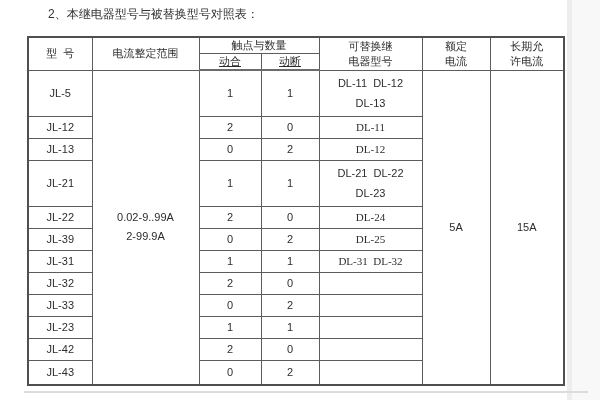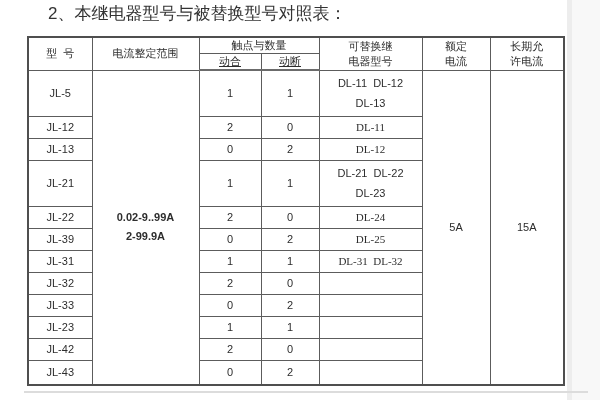--- a/index.html
+++ b/index.html
@@ -22,21 +22,21 @@
     position: absolute; left: 572px; top: 0; width: 28px; height: 400px;
     background: #f8f8f8;
   }
   .edge-h {
     position: absolute; left: 24px; top: 391px; width: 564px; height: 2px;
     background: #dcdcdc;
   }
 
   .title {
     position: absolute; left: 48px; top: 7px;
-    font-size: 17px; line-height: 14px; color: #333333;
+    font-size: 12px; line-height: 14px; color: #333333;
     white-space: pre;
   }
 
   table.relay {
     position: absolute; left: 27px; top: 36px;
     width: 536px;
     border-collapse: collapse;
     table-layout: fixed;
     font-size: 11px;
   }
@@ -56,21 +56,21 @@
   th.sp { white-space: pre; }
 
   tr.r-n    { height: 22px; }
   tr.r-tall { height: 46px; }
   tr.r-last { height: 25px; }
 
   td.repl { text-align: left; padding-left: 17px; margin-left: 21px; }
   td.repl .line { display: block; line-height: 20px; white-space: pre; }
   tr.r-n td.repl .line, tr.r-last td.repl .line { line-height: 14px; font-family: Liberation Serif, serif; }
 
-  td.range .line { display: block; line-height: 19px; white-space: pre; font-weight: bold; }
+  td.range .line { display: block; line-height: 19px; white-space: pre; }
 </style>
 </head>
 <body>
 
 <div class="page">
   <div class="edge-margin"></div>
   <div class="edge-v"></div>
   <div class="edge-h"></div>
 
   <div class="title">2、本继电器型号与被替换型号对照表：</div>

